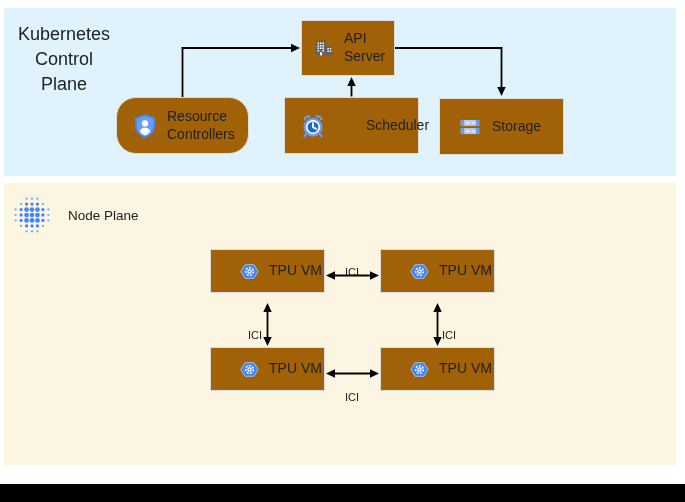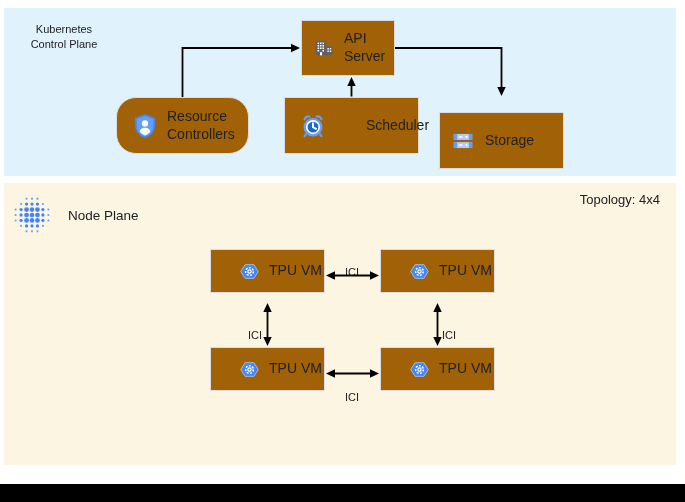--- a/index.html
+++ b/index.html
@@ -13,29 +13,29 @@
   #bottom-bar{position:absolute;left:0;top:484px;width:685px;height:18px;background:#000;}
   .diagram-box{
     position:absolute;background:#a16207;border:1px solid #dcdcdc;box-sizing:border-box;
     display:flex;align-items:center;font-size:14px;line-height:1.28;
   }
   .diagram-box .icon{flex:0 0 auto;display:flex;align-items:center;justify-content:center;}
   .diagram-box .lbl{margin-left:9px;}
   #box-api{left:301px;top:20px;width:94px;height:56px;padding-left:11px;}
   #box-rc{left:116px;top:97px;width:133px;height:57px;padding-left:15px;border-radius:20px;}
   #box-sched{left:284px;top:97px;width:135px;height:57px;padding-left:15px;gap:31px;}
-  #box-storage{left:439px;top:112px;width:125px;height:57px;padding-left:10px;}
+  #box-storage{left:439px;top:98px;width:125px;height:57px;padding-left:17px;}
   .tpu-box{width:115px;height:44px;padding-left:28px;}
   #tpu-0{left:210px;top:249px;}
   #tpu-1{left:380px;top:249px;}
   #tpu-2{left:210px;top:347px;}
   #tpu-3{left:380px;top:347px;}
   #cp-title{
     position:absolute;left:14px;top:22px;width:100px;text-align:center;
-    font-size:11px;line-height:1.4;white-space:pre-line;
+    font-size:18px;line-height:1.4;white-space:pre-line;
   }
   #np-header{position:absolute;left:12px;top:192px;height:46px;display:flex;align-items:center;}
   #np-title{margin-left:16px;font-size:13.5px;}
   #np-meta{
     position:absolute;right:25px;top:190px;text-align:right;font-size:13px;line-height:1.55;
   }
   .ici-label{position:absolute;width:30px;text-align:center;font-size:11px;margin-top:12px;}
   #ici-top{left:337px;top:254px;}
   #ici-bottom{left:337px;top:379px;}
   #ici-left{left:240px;top:317px;}
@@ -178,21 +178,20 @@
           <circle cx="28" cy="4" r="1.15"></circle>
           <circle cx="16" cy="40" r="1.15"></circle>
           <circle cx="28" cy="40" r="1.15"></circle>
       </g>
     </svg>
   </span>
   <span id="np-title">Node Plane</span>
 </div>
 
 <div id="np-meta">
-  <div>Topology: 4x4</div>
 </div>
 
 <div class="diagram-box tpu-box" id="tpu-0">
   <span class="icon">
     <svg width="21" height="21" viewBox="0 0 24 24">
       <polygon points="2,12 7,4.2 17,4.2 22,12 17,19.8 7,19.8" fill="#4285F4" stroke="#A8C7FA" stroke-width="1"></polygon>
       <circle cx="12" cy="12" r="4.4" fill="none" stroke="#ffffff" stroke-width="1.7" stroke-dasharray="2.3 1.6"></circle>
       <circle cx="12" cy="12" r="1.9" fill="none" stroke="#ffffff" stroke-width="1.3"></circle>
     </svg>
   </span>

